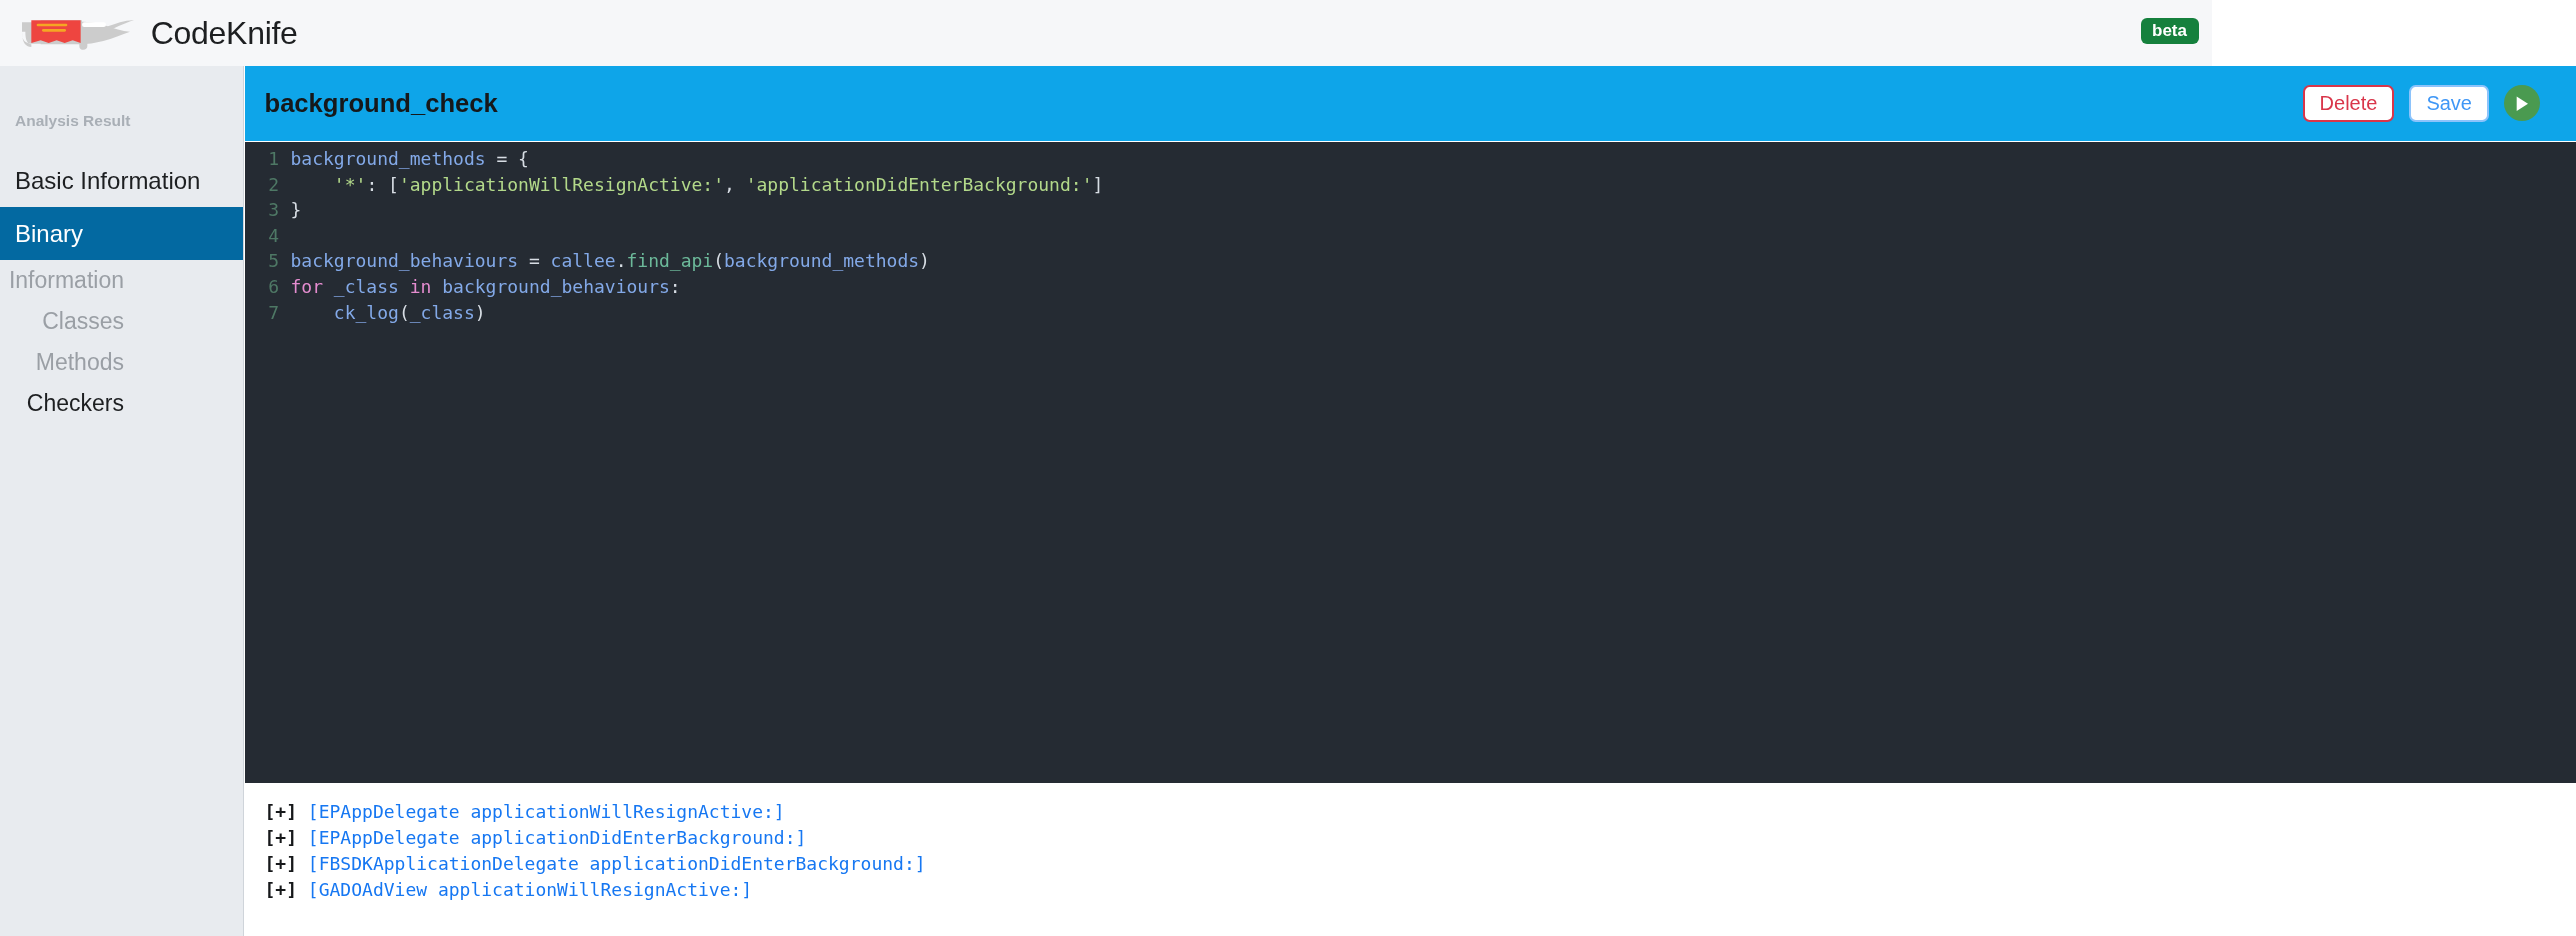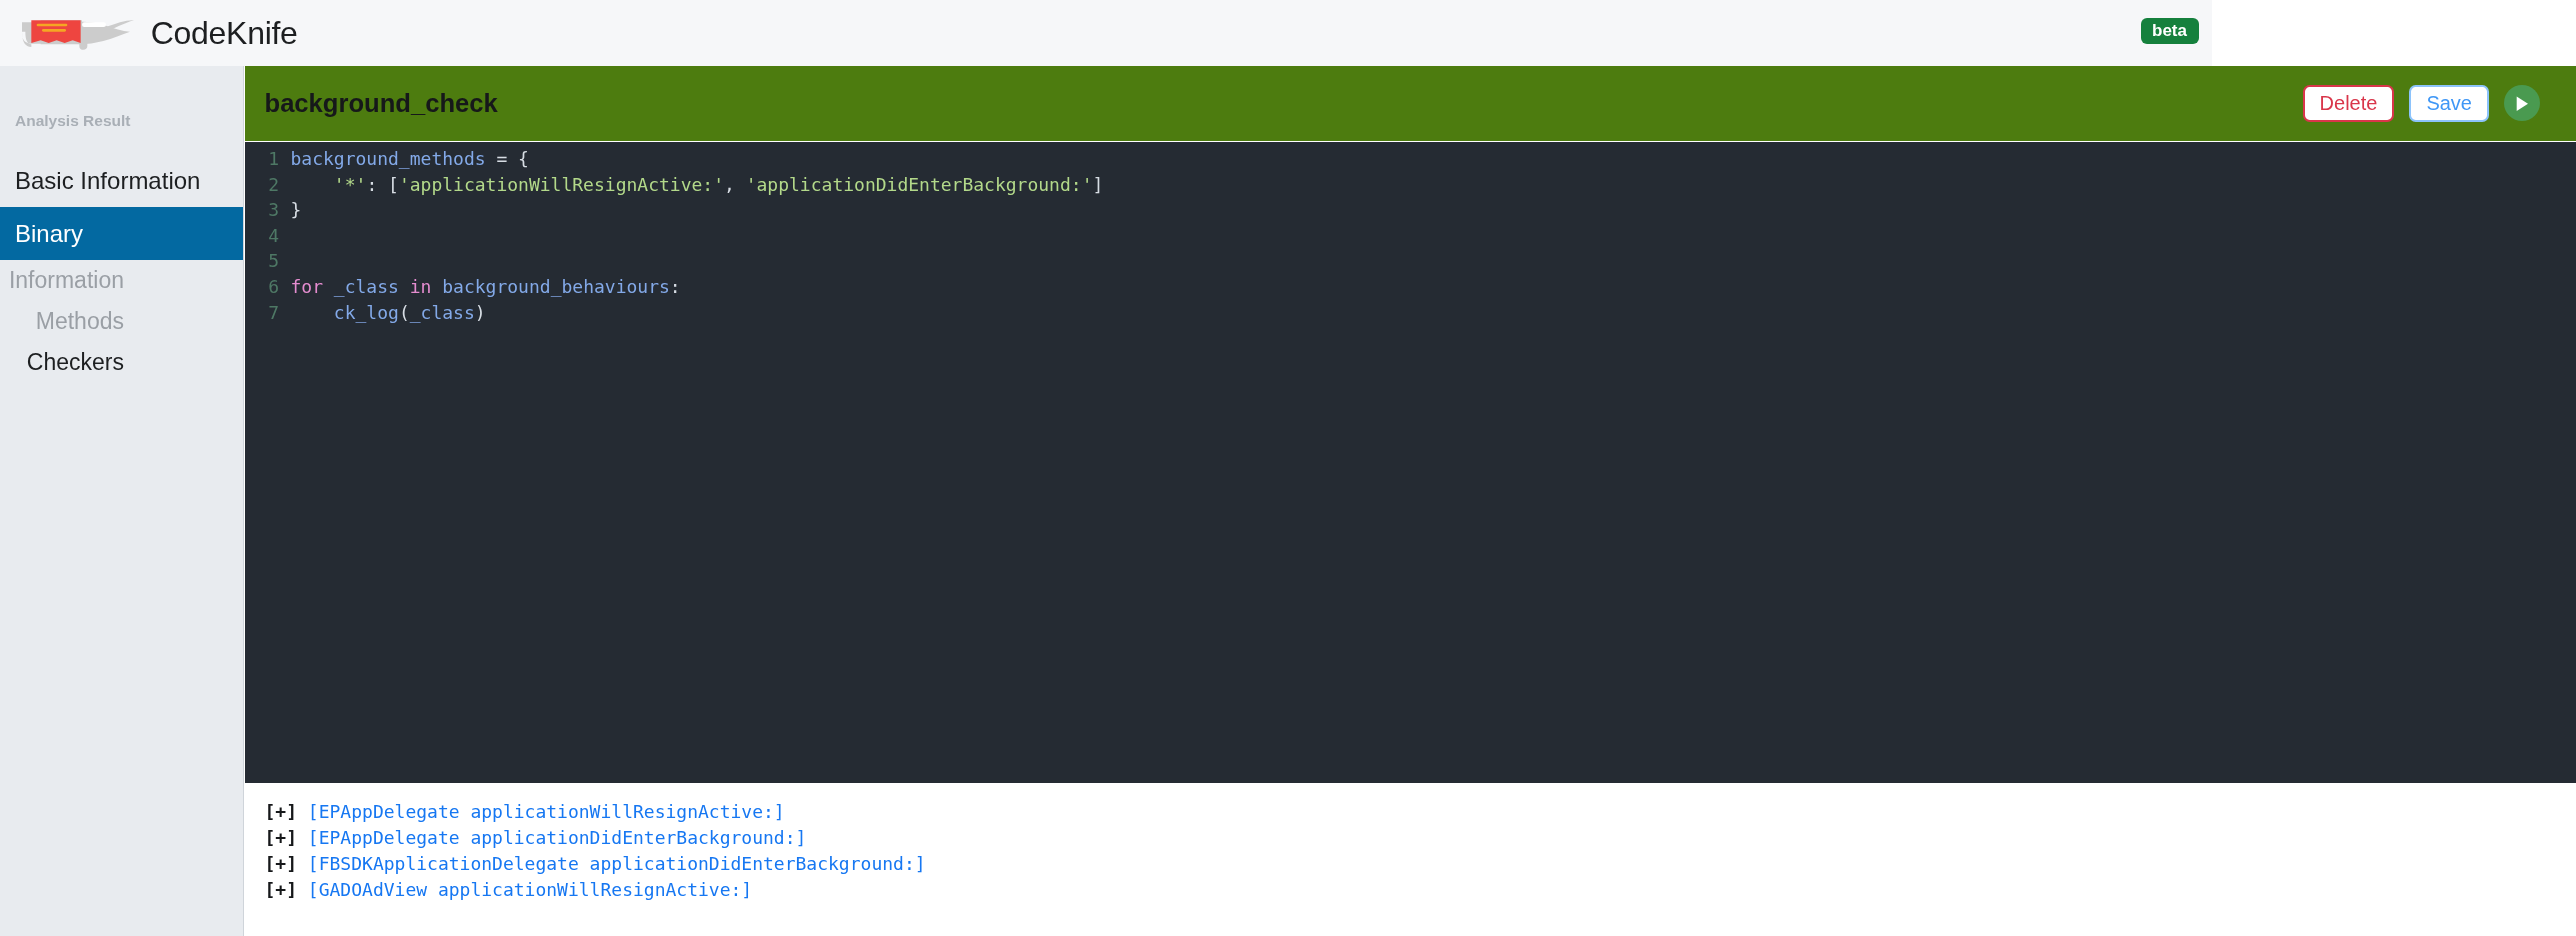--- a/index.html
+++ b/index.html
@@ -81,21 +81,21 @@
     line-height: 41px;
     white-space: nowrap;
   }
   .nav-sub.current { color: #1d1f21; }
 
   
   #content-header {
     position: absolute;
     left: 245px; top: 66px;
     width: 2331px; height: 75px;
-    background: #4d7c0f;
+    background: #0ea5e9;
     display: flex;
     align-items: center;
   }
   #page-title {
     font-size: 25.6px;
     font-weight: bold;
     color: #16181a;
     margin-left: 19.5px;
     white-space: nowrap;
   }
@@ -199,20 +199,21 @@
 </div>
 
 <div id="sidebar">
   <div id="sidebar-caption">Analysis Result</div>
 
   <div class="nav-top" id="nav-basic-information">Basic Information</div>
 
   <div class="nav-top active">Binary</div>
 
   <div class="nav-sub">Information</div>
+  <div class="nav-sub">Classes</div>
   <div class="nav-sub">Methods</div>
   <div class="nav-sub current">Checkers</div>
 </div>
 
 <div id="content-header">
   <div id="page-title">background_check</div>
   <div id="header-actions">
     <div class="btn" id="btn-delete">Delete</div>
     <div class="btn" id="btn-save">Save</div>
     <div id="btn-run">
@@ -222,21 +223,21 @@
     </div>
   </div>
 </div>
 
 <div id="editor">
   <div id="code-lines">
       <div class="code-line"><span class="ln">1</span><span><span class="tok-var">background_methods</span><span class="tok-pun"> = {</span></span></div>
       <div class="code-line"><span class="ln">2</span><span><span class="tok-pun">    </span><span class="tok-str">'*'</span><span class="tok-pun">: [</span><span class="tok-str">'applicationWillResignActive:'</span><span class="tok-pun">, </span><span class="tok-str">'applicationDidEnterBackground:'</span><span class="tok-pun">]</span></span></div>
       <div class="code-line"><span class="ln">3</span><span><span class="tok-pun">}</span></span></div>
       <div class="code-line"><span class="ln">4</span><span></span></div>
-      <div class="code-line"><span class="ln">5</span></div>
+      <div class="code-line"><span class="ln">5</span><span><span class="tok-var">background_behaviours</span><span class="tok-pun"> = </span><span class="tok-var">callee</span><span class="tok-pun">.</span><span class="tok-fn">find_api</span><span class="tok-pun">(</span><span class="tok-var">background_methods</span><span class="tok-pun">)</span></span></div>
       <div class="code-line"><span class="ln">6</span><span><span class="tok-kw">for</span><span class="tok-pun"> </span><span class="tok-var">_class</span><span class="tok-pun"> </span><span class="tok-kw">in</span><span class="tok-pun"> </span><span class="tok-var">background_behaviours</span><span class="tok-pun">:</span></span></div>
       <div class="code-line"><span class="ln">7</span><span><span class="tok-pun">    </span><span class="tok-var">ck_log</span><span class="tok-pun">(</span><span class="tok-var">_class</span><span class="tok-pun">)</span></span></div>
     </div>
 </div>
 
 <div id="console">
   <div id="console-lines">
       <div class="out-line"><span class="out-prefix">[+] </span><span class="out-text">[EPAppDelegate applicationWillResignActive:]</span></div>
       <div class="out-line"><span class="out-prefix">[+] </span><span class="out-text">[EPAppDelegate applicationDidEnterBackground:]</span></div>
       <div class="out-line"><span class="out-prefix">[+] </span><span class="out-text">[FBSDKApplicationDelegate applicationDidEnterBackground:]</span></div>

